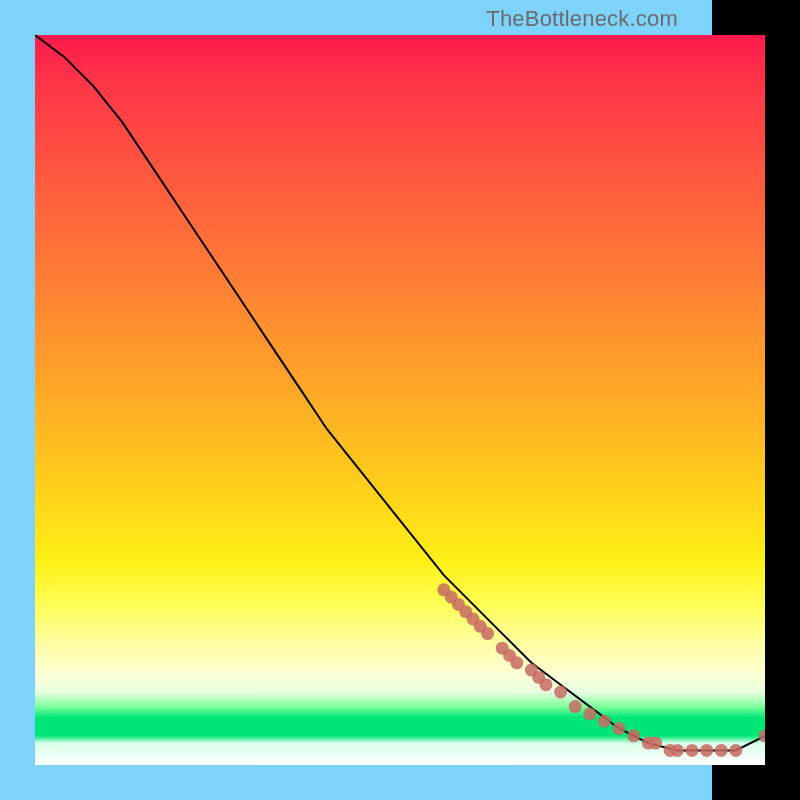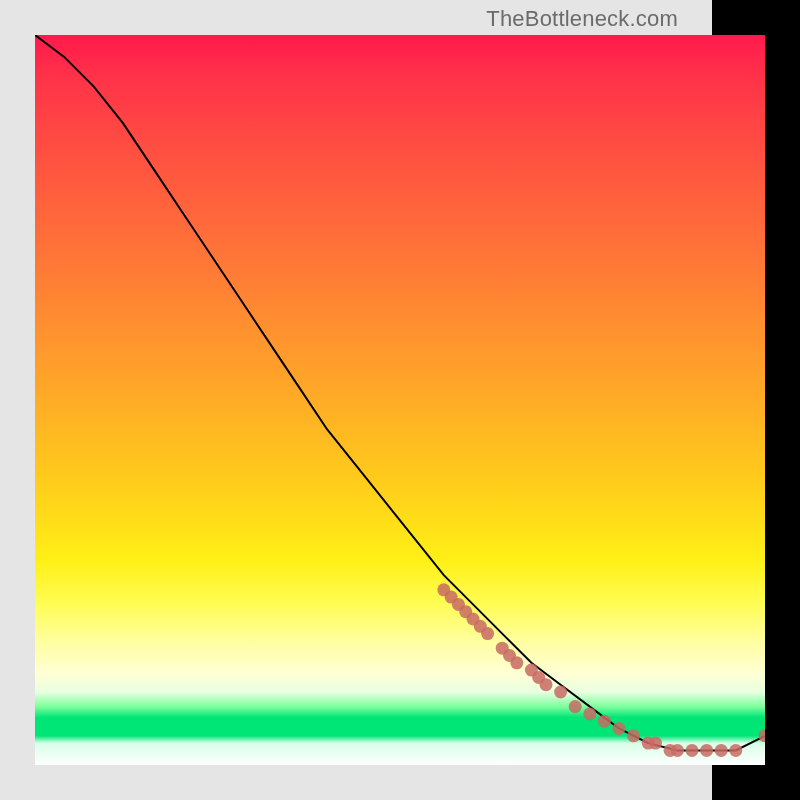--- a/index.html
+++ b/index.html
@@ -8,21 +8,21 @@
     width: 800px;
     height: 800px;
     background: #000;
     overflow: hidden;
     font-family: Arial, Helvetica, sans-serif;
   }
   .frame {
     position: relative;
     width: 712px;
     height: 800px;
-    background: #e5e5e5;
+    background: #7dd3fc;
   }
   .plot {
     position: absolute;
     left: 35px;
     top: 35px;
     width: 730px;
     height: 730px;
     
     background: linear-gradient(
       to bottom,

